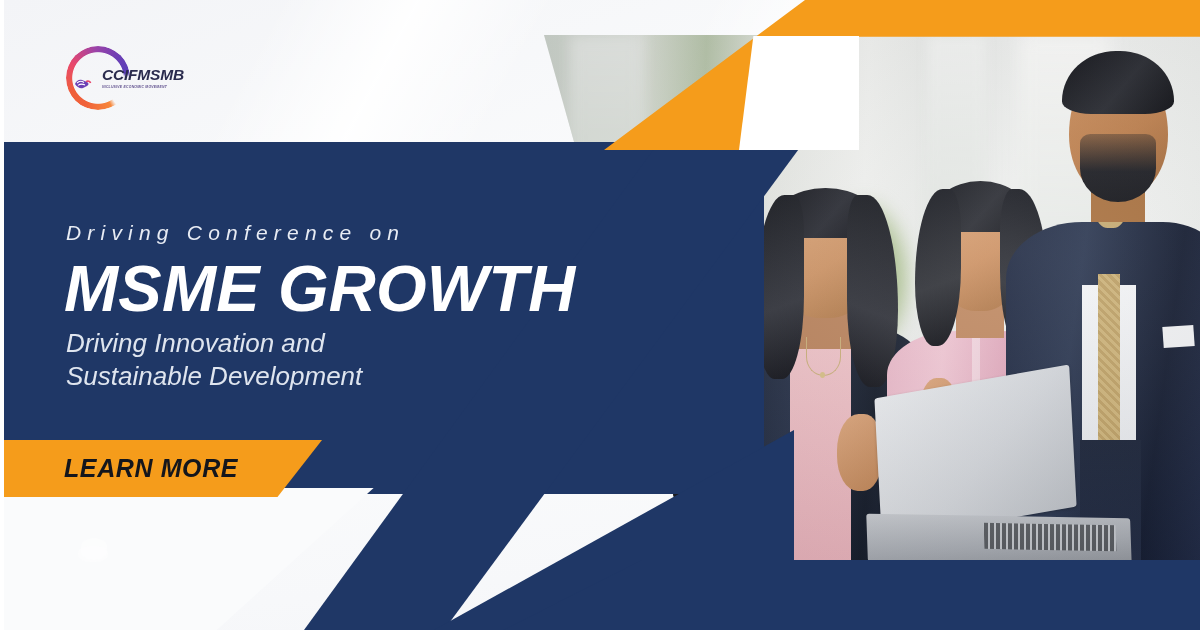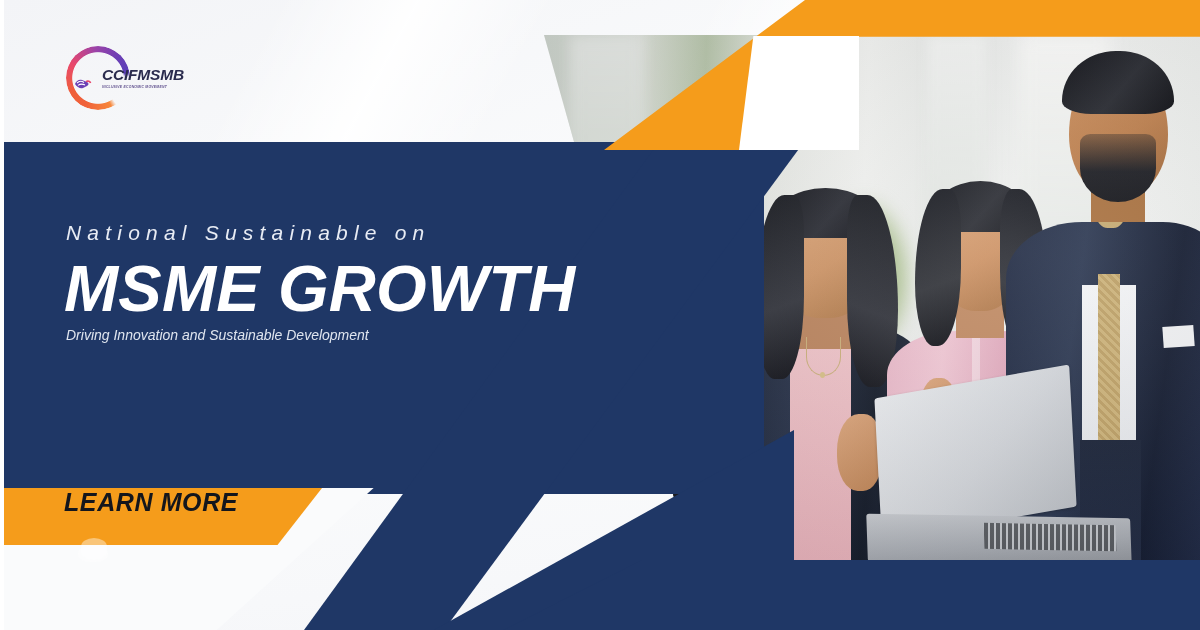--- a/index.html
+++ b/index.html
@@ -272,30 +272,30 @@
     font-size:21px; font-weight:400; color:#e8ecf4;
     letter-spacing:6.2px; line-height:1;
   }
   .headline {
     position:absolute; left:60px; top:255px;
     font-size:65px; font-weight:bold; color:#ffffff;
     letter-spacing:.2px; line-height:1.06;
   }
   .subhead {
     position:absolute; left:62px; top:327px; width:400px;
-    font-size:14px; font-weight:400; color:#dfe5ef;
+    font-size:26px; font-weight:400; color:#dfe5ef;
     line-height:1.25;
   }
 
   
   .cta {
     position:absolute; left:0px; top:440px; width:318px; height:57px;
     background:#f59c1b;
     clip-path:polygon(0% 0%, 100% 0%, 86% 100%, 0% 100%);
-    display:flex; align-items:flex-start;margin-top:48px;
+    display:flex; align-items:center;
   }
   .cta-label {
     margin-left:60px;
     font-size:25px; font-weight:bold; color:#14161c;
     letter-spacing:.6px;
   }
 
   
   .watermark {
     position:absolute; left:74px; top:534px; width:32px; height:32px;
@@ -405,21 +405,21 @@
         <path d="M5 13.4 C7 12 10 12 12 13" stroke="#ffffff" stroke-width="1.1" fill="none"></path>
         <path d="M13 9.6 C15 8.6 17 9.4 17.6 11" stroke="#e8486d" stroke-width="1.6" fill="none"></path>
       </svg>
     </div>
     <div class="logo-text">
       <div class="logo-name">CCIFMSMB</div>
       <div class="logo-sub">INCLUSIVE ECONOMIC MOVEMENT</div>
     </div>
   </div>
 
-  <div class="eyebrow">National Sustainable on</div>
+  <div class="eyebrow">Driving Conference on</div>
   <div class="headline">MSME GROWTH</div>
   <div class="subhead">Driving Innovation and Sustainable Development</div>
 
   <div class="cta">
     <span class="cta-label">LEARN MORE</span>
   </div>
 
   <div class="watermark">
     <div class="wm-a"></div>
     <div class="wm-b"></div>

